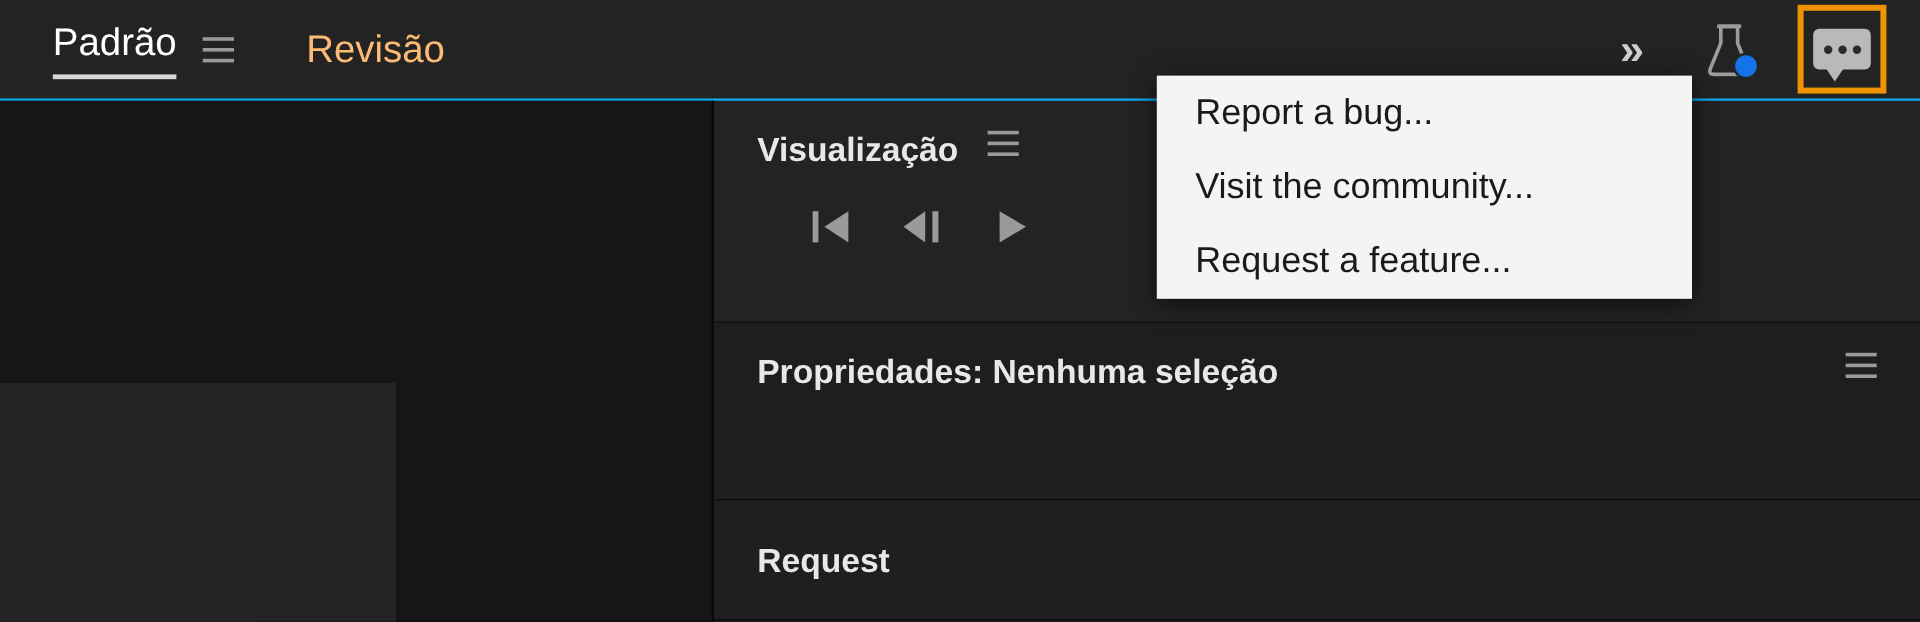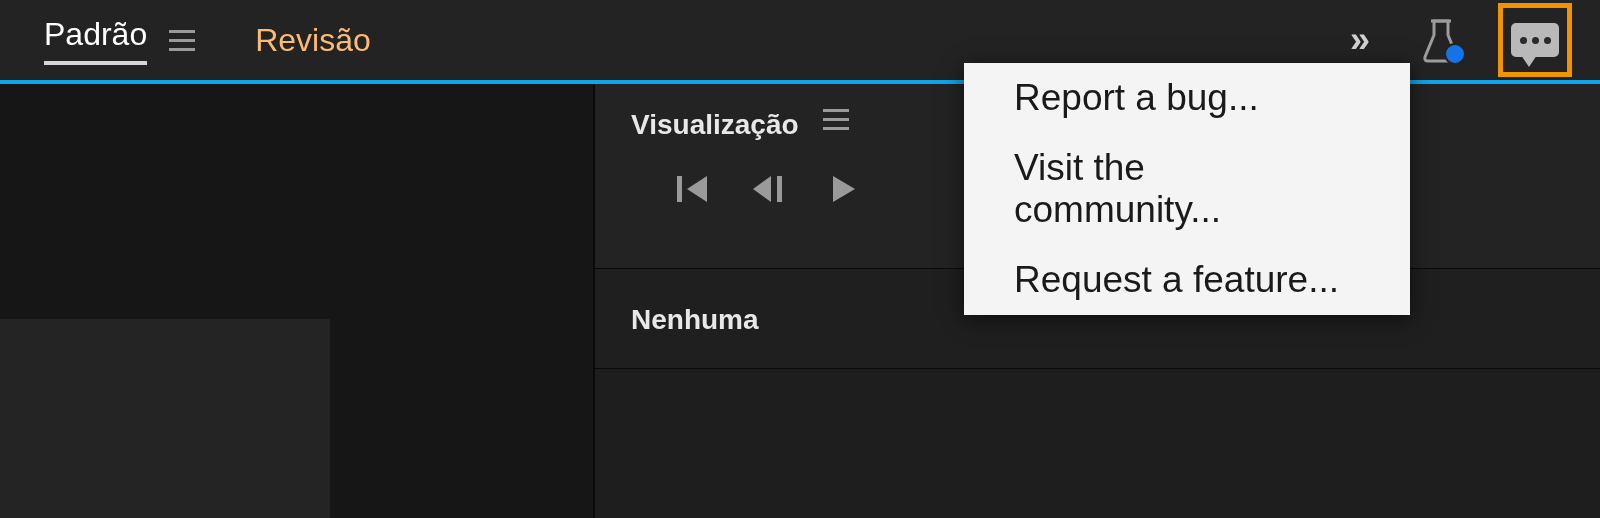--- a/index.html
+++ b/index.html
@@ -11,21 +11,21 @@
       color: #d0d0d0;
       overflow: hidden;
       position: relative;
     }
     .topbar {
       height: 84px;
       background: #232323;
       display: flex;
       align-items: center;
       padding: 0 20px 0 44px;
-      border-bottom: 4px solid #0ea5e9;
+      border-bottom: 2px solid #0ea5e9;
       position: relative;
     }
     .workspace-tabs {
       display: flex;
       align-items: center;
       gap: 60px;
     }
     .ws-item {
       display: flex;
       align-items: center;
@@ -194,22 +194,22 @@
     .popup-menu {
       position: absolute;
       top: 63px;
       right: 190px;
       width: 446px;
       background: #f4f4f4;
       box-shadow: 0 4px 20px rgba(0,0,0,0.6);
       z-index: 100;
     }
     .popup-item {
-      padding: 14px 50px;
-      font-size: 37px;
+      padding: 14px 32px;
+      font-size: 30px;
       color: #1a1a1a;
       font-weight: 400;
       cursor: pointer;
     }
   </style>
 </head>
 <body>
 
 <div class="topbar">
   <div class="workspace-tabs">
@@ -273,24 +273,34 @@
             </svg>
         </span>
         <span class="ctrl-icon">
           <svg width="28" height="30" viewBox="0 0 28 30">
               <polygon points="2,2 2,28 24,15" fill="#9a9a9a"></polygon>
             </svg>
         </span>
       </div>
     </div>
 
+    <div class="panel props-panel">
+      <div class="panel-header">
+        <span class="panel-title">Propriedades: Nenhuma seleção</span>
+        <span class="hamburger right">
+          <span></span>
+            <span></span>
+            <span></span>
+        </span>
+      </div>
+    </div>
 
     <div class="panel align-panel">
       <div class="panel-header">
-        <span class="panel-title">Nenhuma</span>
+        <span class="panel-title">Request</span>
       </div>
     </div>
 
   </div>
 </div>
 
 <div class="popup-menu">
   <div class="popup-item">Report a bug...</div>
   <div class="popup-item">Visit the community...</div>
   <div class="popup-item">Request a feature...</div>

